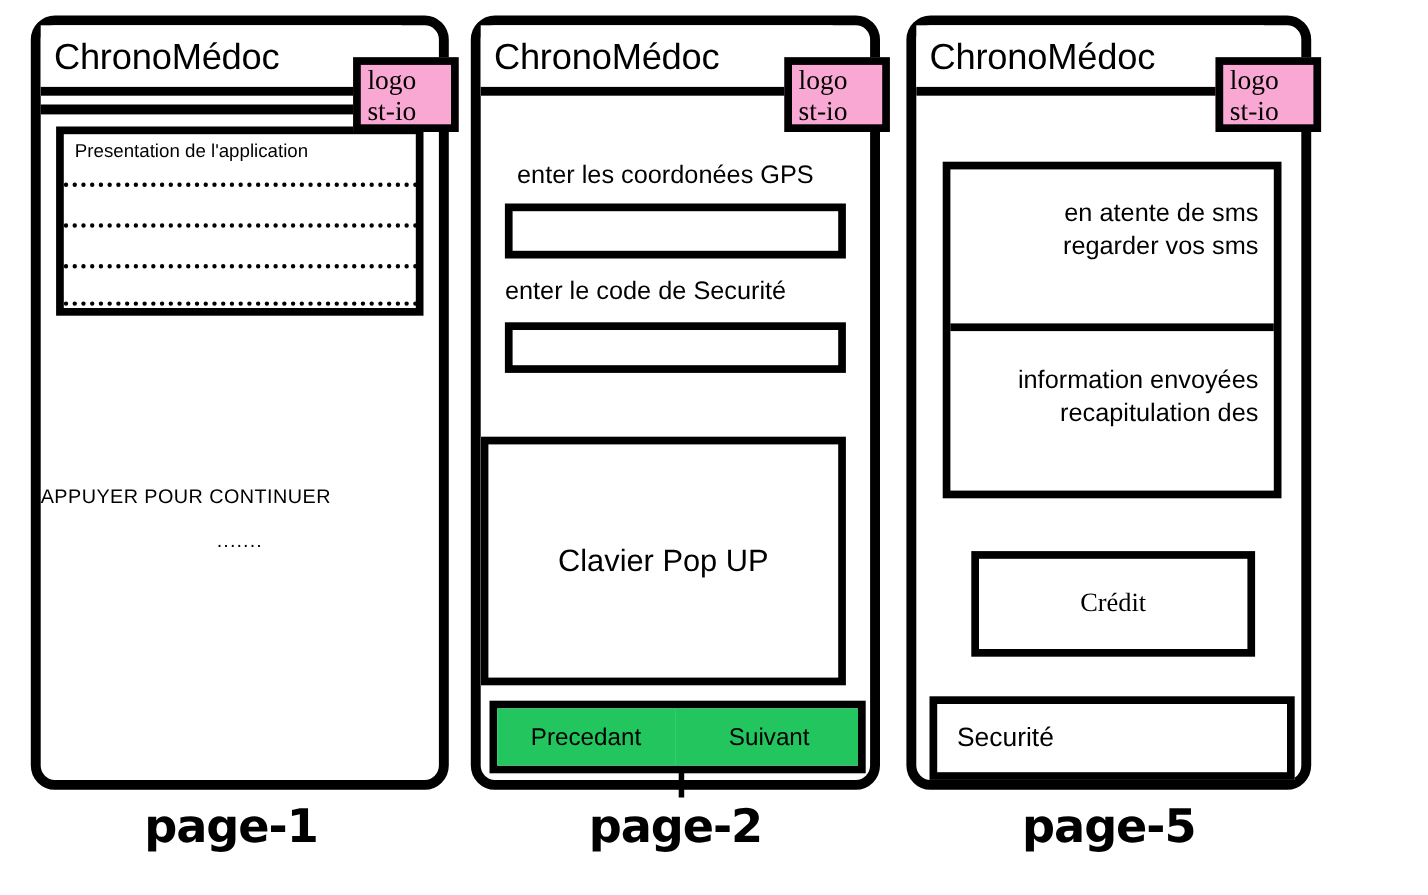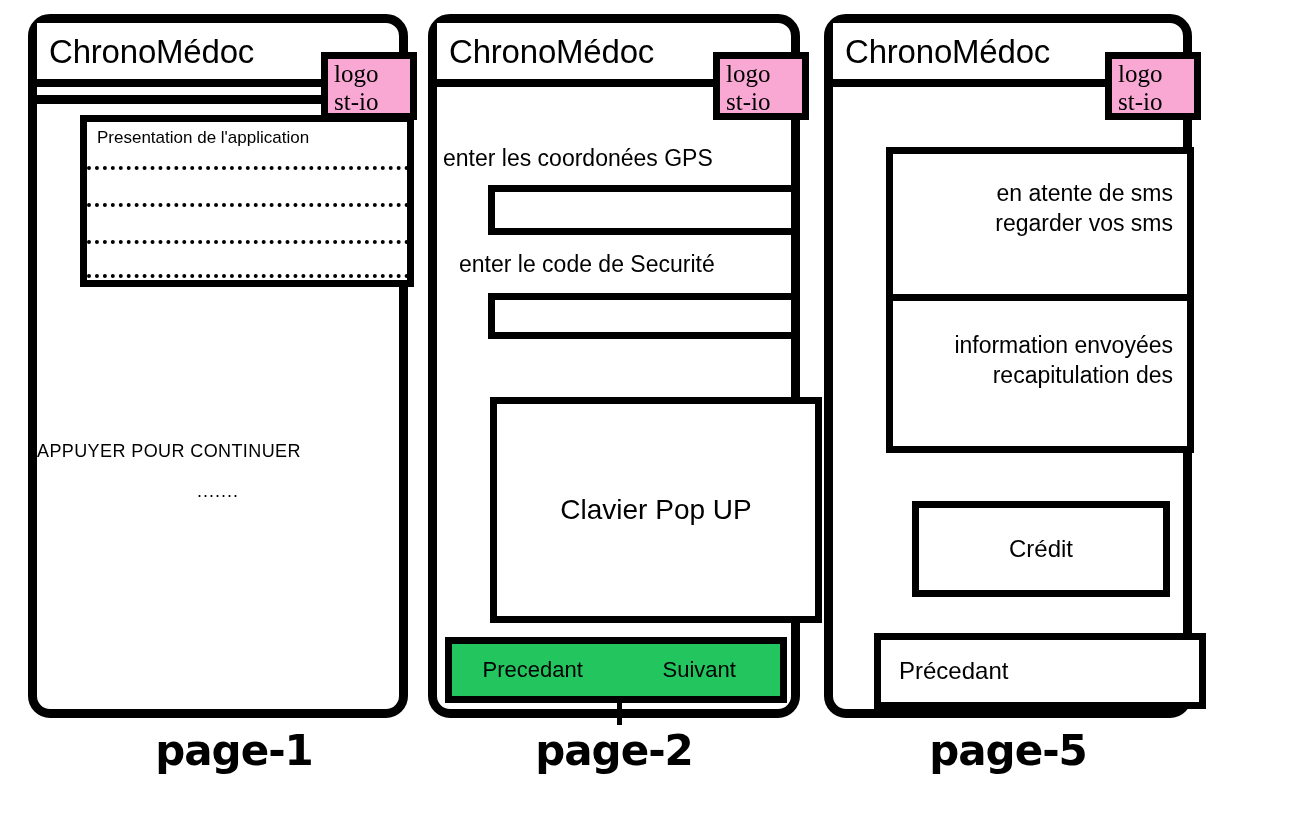--- a/index.html
+++ b/index.html
@@ -75,21 +75,20 @@
   .badge-1 { left: 266px; top: 16px; }
   .badge-2 { left: 258px; top: 16px; }
   .badge-3 { left: 256px; top: 16px; }
 
   
   .box {
     position: absolute;
     background: #ffffff;
     border: 7px solid #000000;
     box-sizing: border-box;
-    margin-left: 29px;
   }
 
   
   .p1-bar {
     position: absolute;
     left: 0; right: 0;
     top: 72px;
     height: 9px;
     background: #000000;
   }
@@ -124,25 +123,25 @@
     font-size: 18px;
     letter-spacing: 1px;
   }
 
   
   .field-label {
     position: absolute;
     font-size: 23px;
     white-space: nowrap;
   }
-  .p2-label-gps { left: 6px; top: 122px; }
+  .p2-label-gps { left: 33px; top: 122px; }
   .p2-label-code { left: 22px; top: 228px; }
   .p2-input-gps  { left: 22px; top: 162px; width: 310px; height: 50px; }
   .p2-input-code { left: 22px; top: 270px; width: 310px; height: 46px; }
-  .p2-keyboard   { left: 24px; top: 374px; width: 332px; height: 226px; }
+  .p2-keyboard   { left: 0; top: 374px; width: 332px; height: 226px; }
   .p2-keyboard-label {
     position: absolute;
     left: 0; right: 0;
     top: 50%;
     transform: translateY(-50%);
     text-align: center;
     font-size: 28px;
   }
   .p2-navrow {
     position: absolute;
@@ -194,41 +193,42 @@
     background: #000000;
   }
   .p3-credit { left: 50px; top: 478px; width: 258px; height: 96px; }
   .p3-credit-label {
     position: absolute;
     left: 0; right: 0;
     top: 50%;
     transform: translateY(-50%);
     text-align: center;
     font-size: 24px;
+    font-family: Liberation Serif, serif;
   }
   .p3-prev { left: 12px; top: 610px; width: 332px; height: 76px; }
   .p3-prev-label {
     position: absolute;
     left: 18px;
     top: 50%;
     transform: translateY(-50%);
     font-size: 24px;
   }
 
   
   .caption {
     position: absolute;
     top: 726px;
     text-align: center;
     font-family: "DejaVu Sans", sans-serif;
     font-weight: bold;
     font-size: 42px;
     letter-spacing: -1px;
   }
-  .cap-1 { left: 44px;  width: 380px; }
+  .cap-1 { left: 20px;  width: 380px; }
   .cap-2 { left: 428px; width: 372px; }
   .cap-3 { left: 824px; width: 368px; }
 </style>
 </head>
 <body>
 
 <div class="canvas">
 
   <div class="phone phone-1">
 
@@ -303,21 +303,21 @@
         <div>information envoyées</div>
         <div>recapitulation des</div>
       </div>
     </div>
 
     <div class="box p3-credit">
       <div class="p3-credit-label">Crédit</div>
     </div>
 
     <div class="box p3-prev">
-      <div class="p3-prev-label">Précedant</div>
+      <div class="p3-prev-label">Securité</div>
     </div>
   </div>
 
   <div class="logo-badge badge-3" style="left: 1105px;">
     <span>logo</span>
     <span>st-io</span>
   </div>
 
   <div class="caption cap-3">page-5</div>
 

